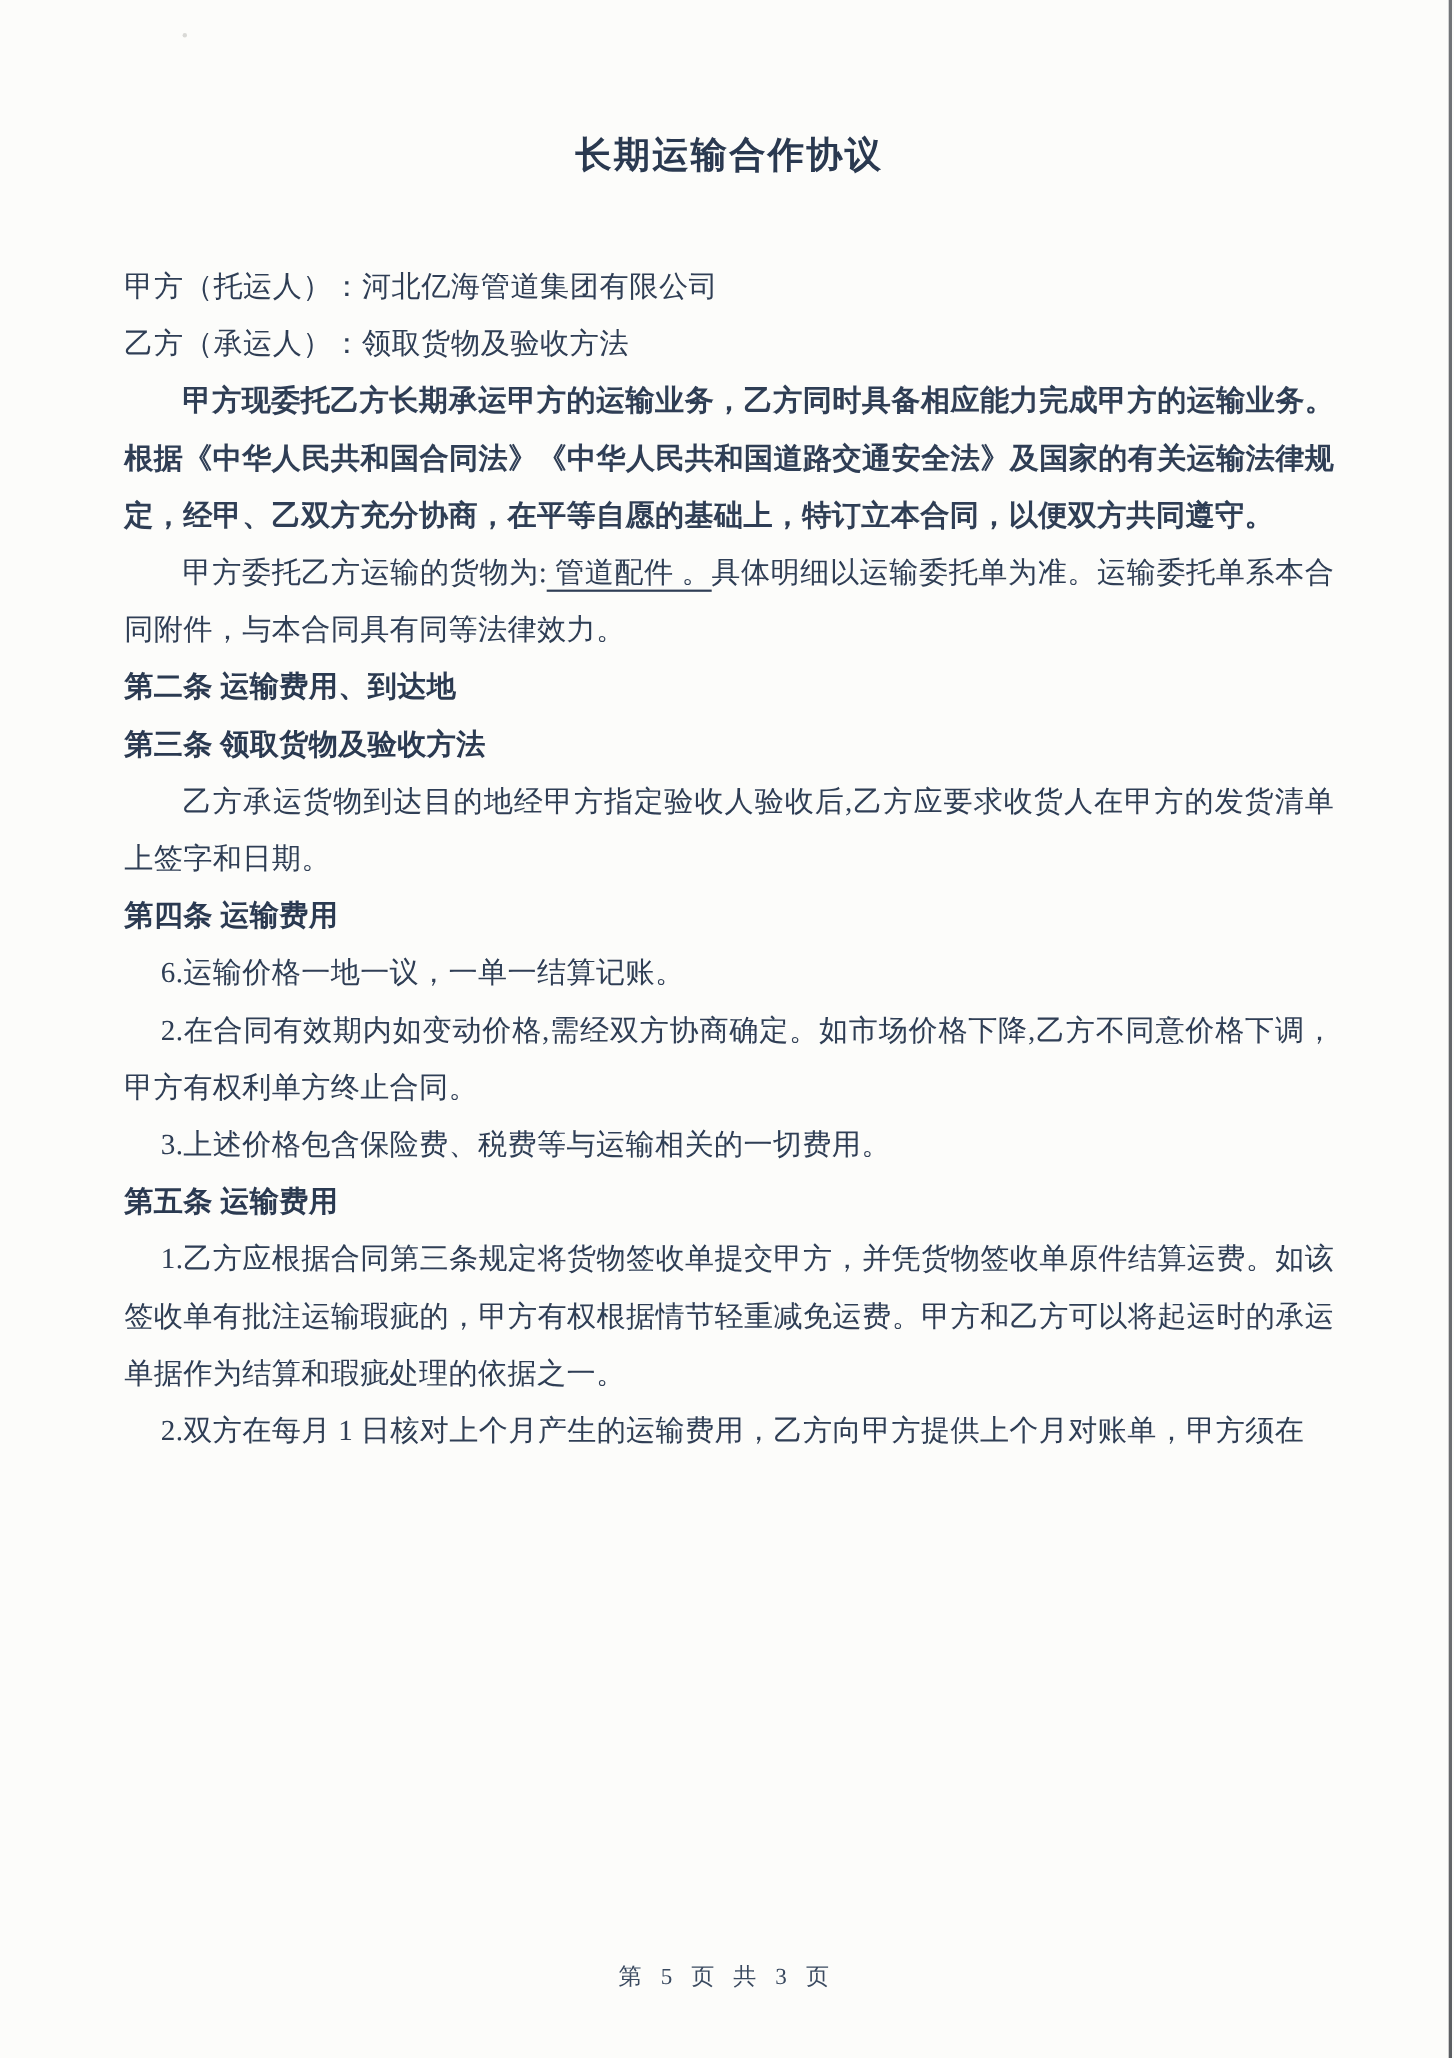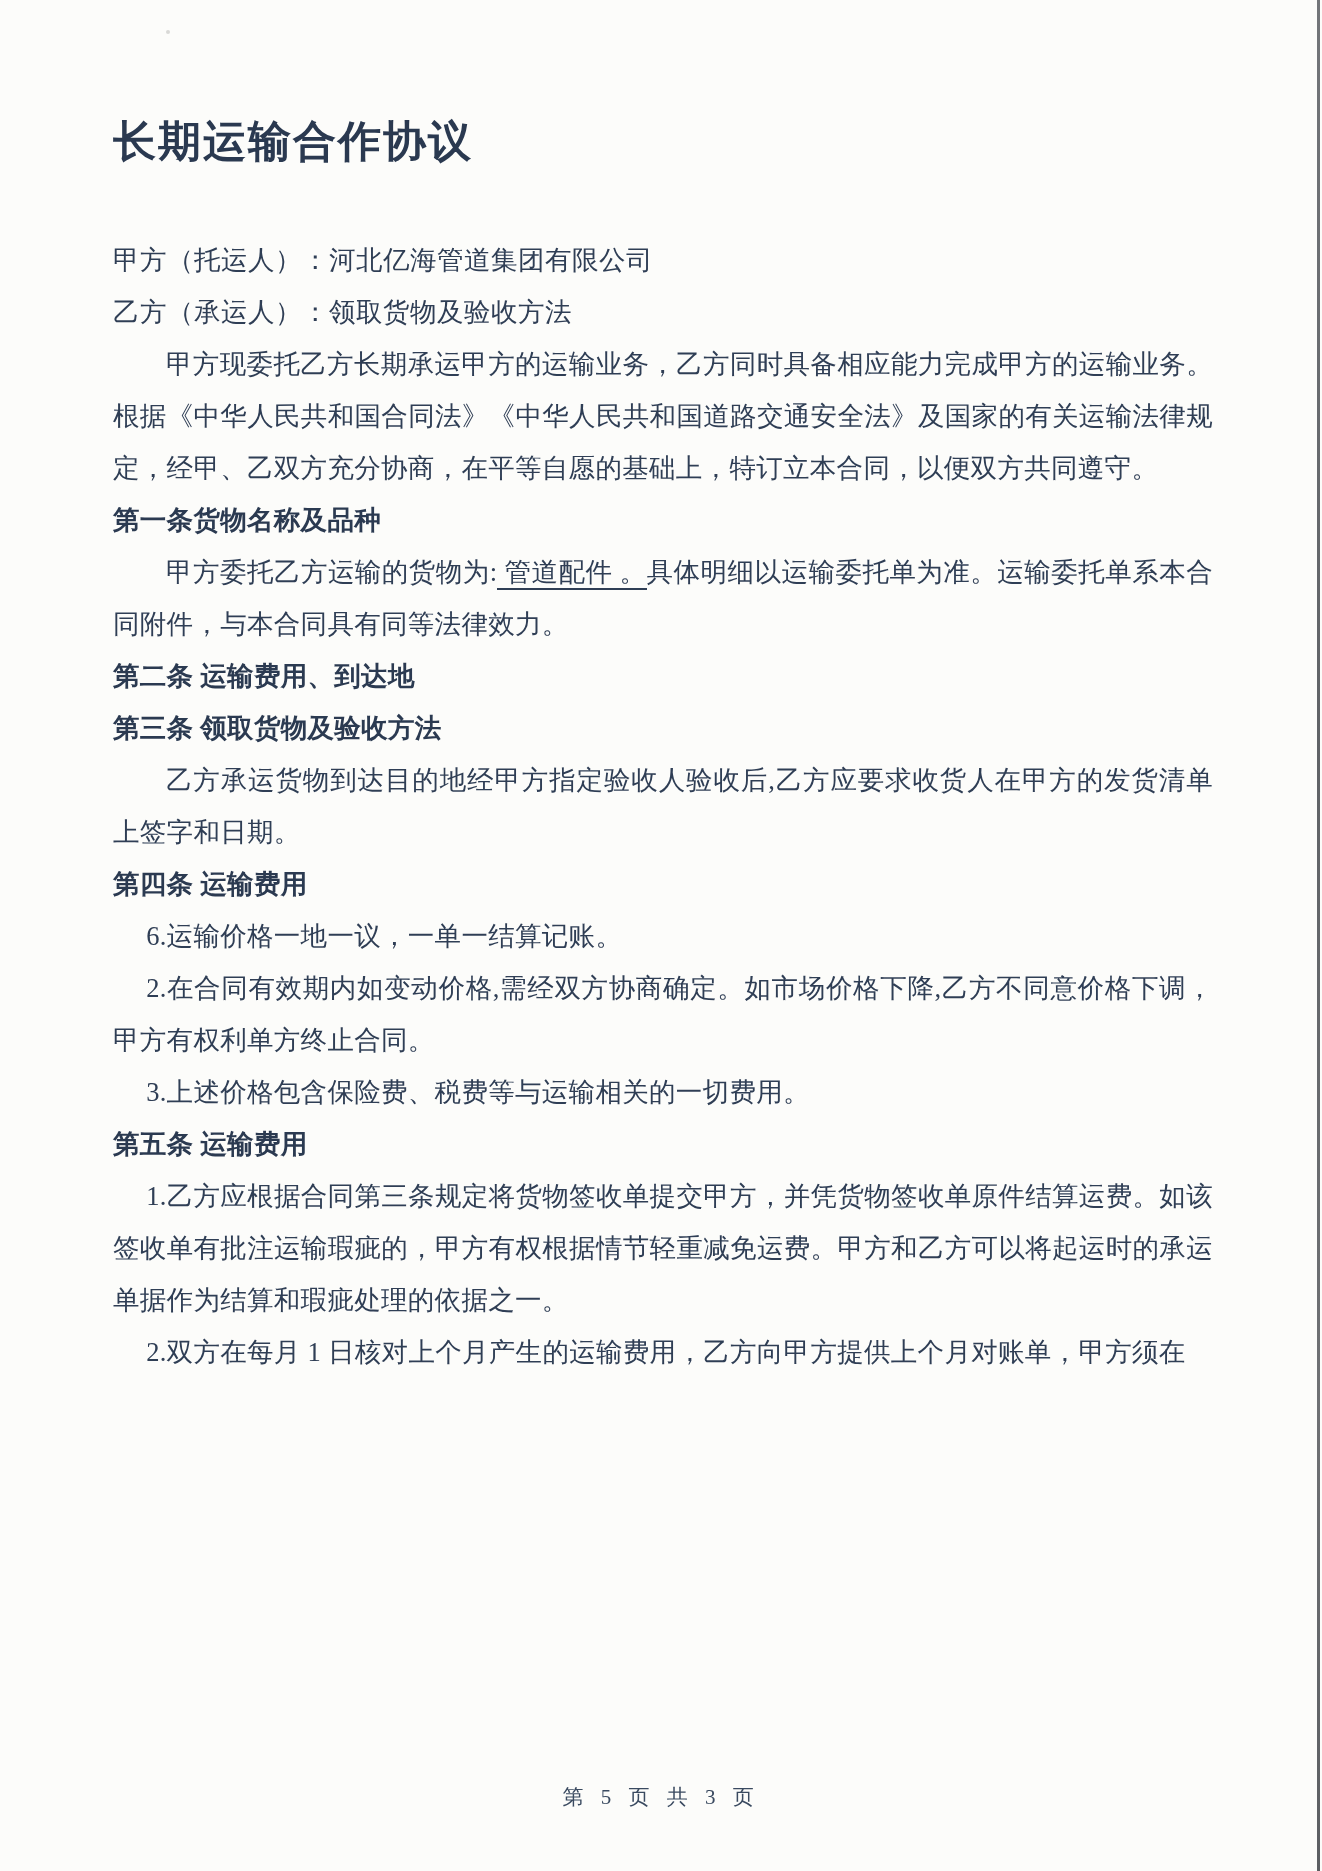--- a/index.html
+++ b/index.html
@@ -18,39 +18,40 @@
   .page {
     position: absolute;
     left: 113px;
     top: 0;
     width: 1100px;
     height: 100%;
   }
   .doc-title {
     margin: 0;
     margin-top: 112px;
-    text-align: left;
-    font-size: 43px;
+    text-align: center;
+    font-size: 33px;
     line-height: 60px;
     font-weight: bold;
     letter-spacing: 2px;
     color: #2a3950;
   }
   .parties {
     margin-top: 62px;
   }
   .party-line {
     margin: 0;
     font-size: 26.5px;
     line-height: 52px;
     letter-spacing: 0.5px;
   }
   .preamble {
     margin: 0;
     margin-top: 86px;
+    font-weight: bold;
   }
   p.para {
     margin: 0;
     font-size: 26.5px;
     line-height: 52px;
     letter-spacing: 0.3px;
     text-align: justify;
     text-indent: 2em;
   }
   p.para-num {
@@ -107,21 +108,20 @@
   <h1 class="doc-title">长期运输合作协议</h1>
 
   <div class="parties">
     <p class="party-line">甲方（托运人）：河北亿海管道集团有限公司</p>
     <p class="party-line">乙方（承运人）：领取货物及验收方法</p>
   </div>
 
   <p class="para preamble">甲方现委托乙方长期承运甲方的运输业务，乙方同时具备相应能力完成甲方的运输业务。根据《中华人民共和国合同法》《中华人民共和国道路交通安全法》及国家的有关运输法律规定，经甲、乙双方充分协商，在平等自愿的基础上，特订立本合同，以便双方共同遵守。</p>
 
   <div>
-      <h2 class="clause-heading">第一条货物名称及品种</h2>
       <p class="para"><span>甲方委托乙方运输的货物为:</span><span class="blank-underline"> 管道配件 。</span><span>具体明细以运输委托单为准。运输委托单系本合同附件，与本合同具有同等法律效力。</span></p>
       <h2 class="clause-heading">第二条 运输费用、到达地</h2>
       <h2 class="clause-heading">第三条 领取货物及验收方法</h2>
       <p class="para"><span>乙方承运货物到达目的地经甲方指定验收人验收后,乙方应要求收货人在甲方的发货清单上签字和日期。</span></p>
       <h2 class="clause-heading">第四条 运输费用</h2>
       <p class="para para-num"><span>6.运输价格一地一议，一单一结算记账。</span></p>
       <p class="para para-num"><span>2.在合同有效期内如变动价格,需经双方协商确定。如市场价格下降,乙方不同意价格下调，甲方有权利单方终止合同。</span></p>
       <p class="para para-num"><span>3.上述价格包含保险费、税费等与运输相关的一切费用。</span></p>
       <h2 class="clause-heading">第五条 运输费用</h2>
       <p class="para para-num"><span>1.乙方应根据合同第三条规定将货物签收单提交甲方，并凭货物签收单原件结算运费。如该签收单有批注运输瑕疵的，甲方有权根据情节轻重减免运费。甲方和乙方可以将起运时的承运单据作为结算和瑕疵处理的依据之一。</span></p>

